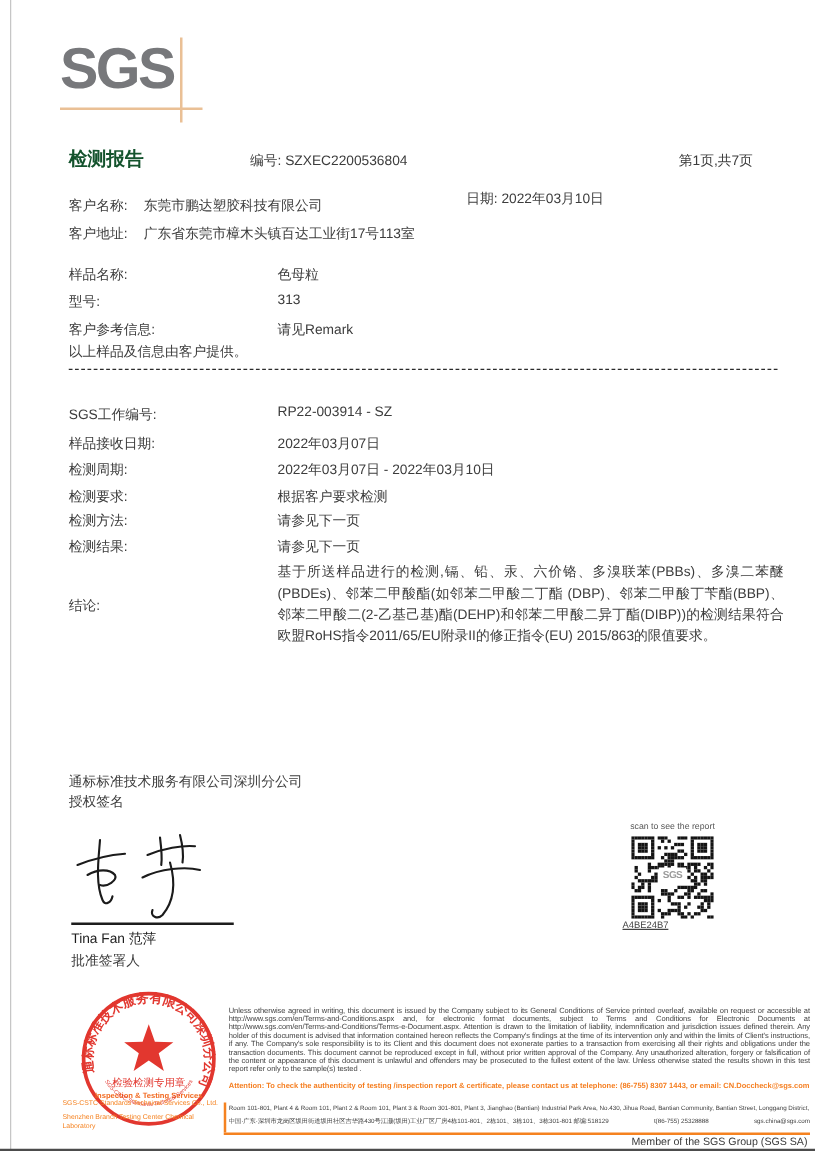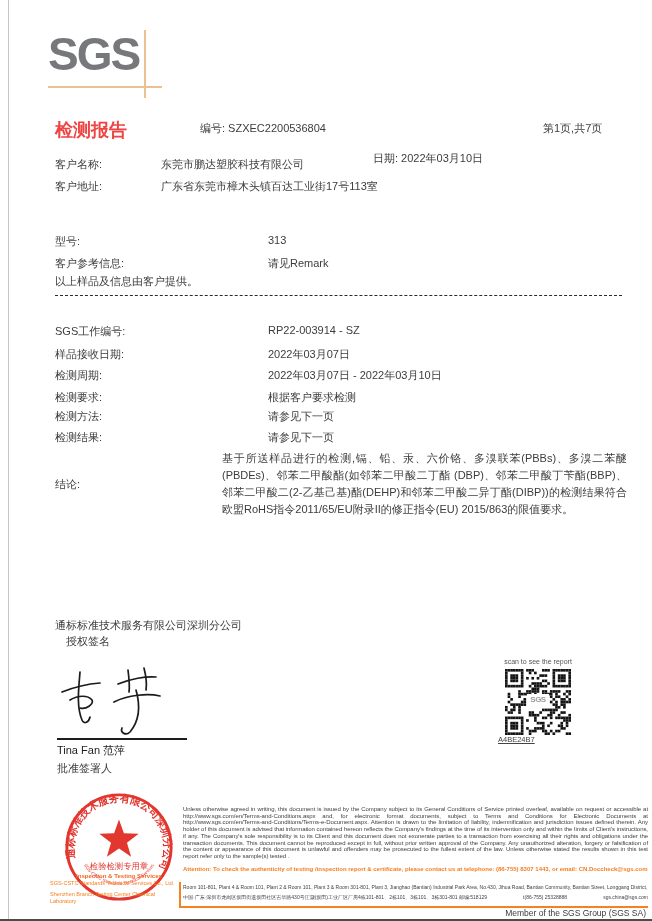--- a/index.html
+++ b/index.html
@@ -9,39 +9,39 @@
   .edge-bottom{position:absolute;left:0;right:0;bottom:0;height:2px;background:#4c4c4c;}
 
   
   .logo{position:absolute;left:48px;top:26px;width:120px;height:66px;}
   .logo-text{font-weight:bold;font-size:46px;line-height:56px;color:#77787b;letter-spacing:-2px;}
   .logo-hline{position:absolute;left:0;top:60px;width:114px;height:2px;background:#eac095;}
   .logo-vline{position:absolute;left:96px;top:4px;width:2px;height:68px;background:#eac095;}
 
   
   .hdr{position:absolute;left:55px;top:118px;width:570px;height:20px;font-size:11px;}
-  .hdr .title{position:absolute;left:0;top:0;font-size:18px;font-weight:bold;color:#ef4444;}
+  .hdr .title{position:absolute;left:0;top:0;font-size:15px;font-weight:bold;color:#14532d;}
   .hdr .no{position:absolute;left:145px;top:3px;}
   .hdr .date{position:absolute;left:318px;top:3px;margin-top:30px;}
   .hdr .pg{position:absolute;left:488px;top:3px;}
 
   .row{position:absolute;left:55px;font-size:11px;display:flex;}
   .row .lab{width:60px;flex:none;}
   .row.wide .lab{width:167px;}
-  .row .val{white-space:nowrap;margin-left:46px;}
+  .row .val{white-space:nowrap;}
   .note{position:absolute;left:55px;font-size:11px;}
   .dashline{position:absolute;left:55px;width:567px;border-top:1.5px dashed #2b2b2b;}
 
   .conc{position:absolute;left:55px;top:450px;width:572px;font-size:11px;display:flex;align-items:center;}
   .conc .lab{width:167px;flex:none;}
   .conc .val{width:405px;line-height:17px;text-align:justify;}
 
   
   .sig-company{position:absolute;left:55px;top:618px;font-size:11px;}
-  .sig-auth{position:absolute;left:55px;top:634px;font-size:11px;margin-left:11px;}
+  .sig-auth{position:absolute;left:55px;top:634px;font-size:11px;}
   .sig-svg{position:absolute;left:56px;top:662px;}
   .sig-line{position:absolute;left:57px;top:738px;width:130px;height:1.5px;background:#1d1d1d;}
   .sig-name{position:absolute;left:57px;top:743px;font-size:11px;color:#1d1d1d;}
   .sig-role{position:absolute;left:57px;top:761px;font-size:11px;}
 
   
   .qr-caption{position:absolute;left:498px;top:658px;width:80px;text-align:center;font-size:7px;color:#555;}
   .qr-box{position:absolute;left:505px;top:669px;width:66px;height:66px;}
   .qr-center{position:absolute;left:527px;top:694px;width:22px;height:12px;background:#fff;
              font-size:8px;font-weight:bold;color:#9b9b9b;text-align:center;line-height:12px;letter-spacing:-0.5px;}
@@ -83,20 +83,24 @@
 
   <div class="row" style="top:157px">
     <span class="lab">客户名称:</span>
     <span class="val">东莞市鹏达塑胶科技有限公司</span>
   </div>
   <div class="row" style="top:179px">
     <span class="lab">客户地址:</span>
     <span class="val">广东省东莞市樟木头镇百达工业街17号113室</span>
   </div>
 
+  <div class="row wide" style="top:212px">
+    <span class="lab">样品名称:</span>
+    <span class="val">色母粒</span>
+  </div>
   <div class="row wide" style="top:234px">
     <span class="lab">型号:</span>
     <span class="val">313</span>
   </div>
   <div class="row wide" style="top:256px">
     <span class="lab">客户参考信息:</span>
     <span class="val">请见Remark</span>
   </div>
   <div class="note" style="top:274px">以上样品及信息由客户提供。</div>
   <div class="dashline" style="top:295px"></div>

